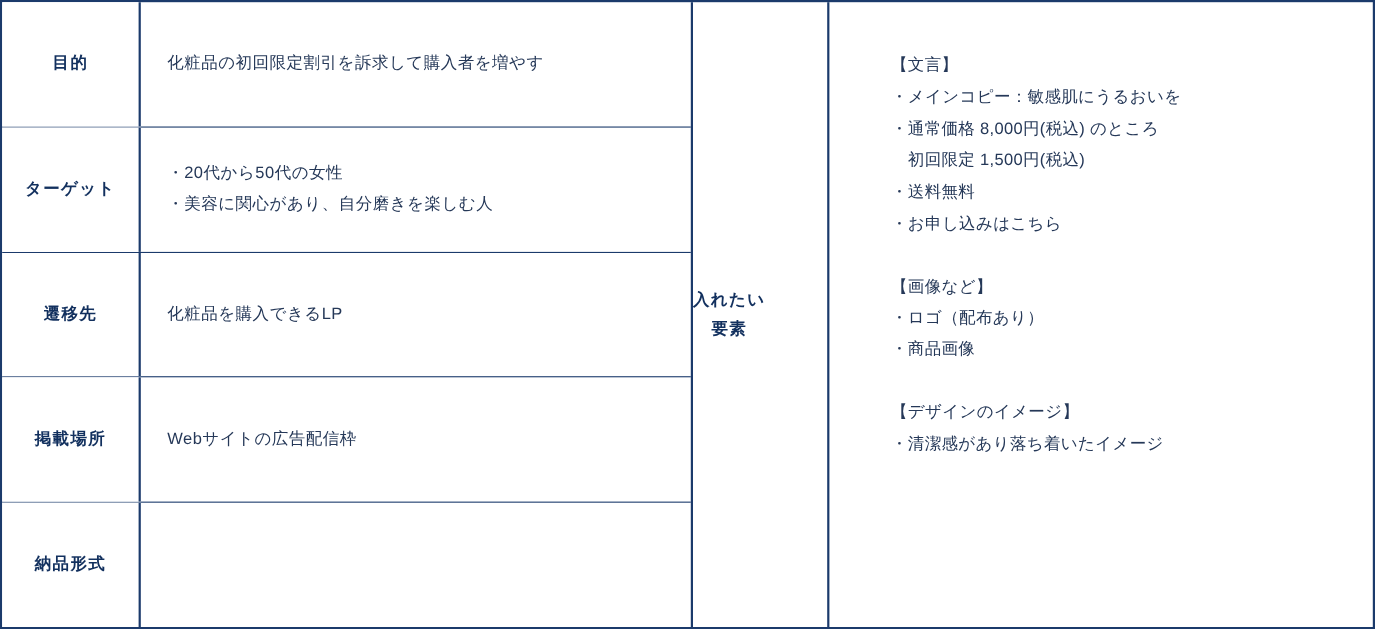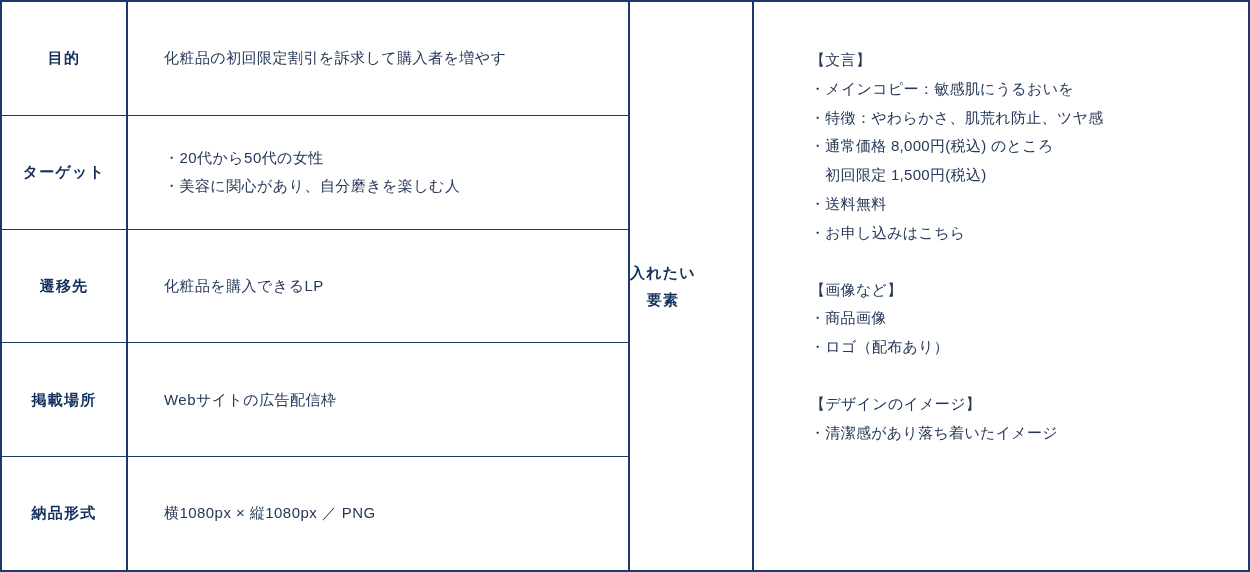--- a/index.html
+++ b/index.html
@@ -68,21 +68,20 @@
     display: flex;
     align-items: center;
     padding: 0 0 0 24px;
     font-size: 15px;
     color: #253858;
     line-height: 1.9;
     letter-spacing: 0.03em;
   }
   .spec-value .lines > div {
     white-space: pre;
-    margin-left: 12px;
   }
 
   
   .elements-label {
     width: 126px;
     flex: 0 0 126px;
     box-sizing: border-box;
     border-left: 2px solid #1b3a6b;
     border-right: 2px solid #1b3a6b;
     display: flex;
@@ -161,54 +160,48 @@
       <div class="spec-label">掲載場所</div>
       <div class="spec-value">
         <div class="lines">
           <div>Webサイトの広告配信枠</div>
         </div>
       </div>
     </div>
 
     <div class="spec-row">
       <div class="spec-label">納品形式</div>
-      <div class="spec-value">
-        <div class="lines">
-          <div>横1080px × 縦1080px ／ PNG</div>
-        </div>
-      </div>
     </div>
 
   </div>
 
   <div class="elements-label">
     <div class="lines">
       <div>入れたい</div>
       <div>要素</div>
     </div>
   </div>
 
   <div class="elements-body">
 
     <div class="block">
       <div class="heading">【文言】</div>
       <div class="item">・メインコピー：敏感肌にうるおいを</div>
-      <div class="item">・特徴：やわらかさ、肌荒れ防止、ツヤ感</div>
       <div class="item">・通常価格 8,000円(税込) のところ</div>
       <div class="item">　初回限定 1,500円(税込)</div>
       <div class="item">・送料無料</div>
       <div class="item">・お申し込みはこちら</div>
     </div>
 
     <div class="spacer"></div>
 
     <div class="block">
       <div class="heading">【画像など】</div>
+      <div class="item">・ロゴ（配布あり）</div>
       <div class="item">・商品画像</div>
-      <div class="item">・ロゴ（配布あり）</div>
     </div>
 
     <div class="spacer"></div>
 
     <div class="block">
       <div class="heading">【デザインのイメージ】</div>
       <div class="item">・清潔感があり落ち着いたイメージ</div>
     </div>
 
   </div>

